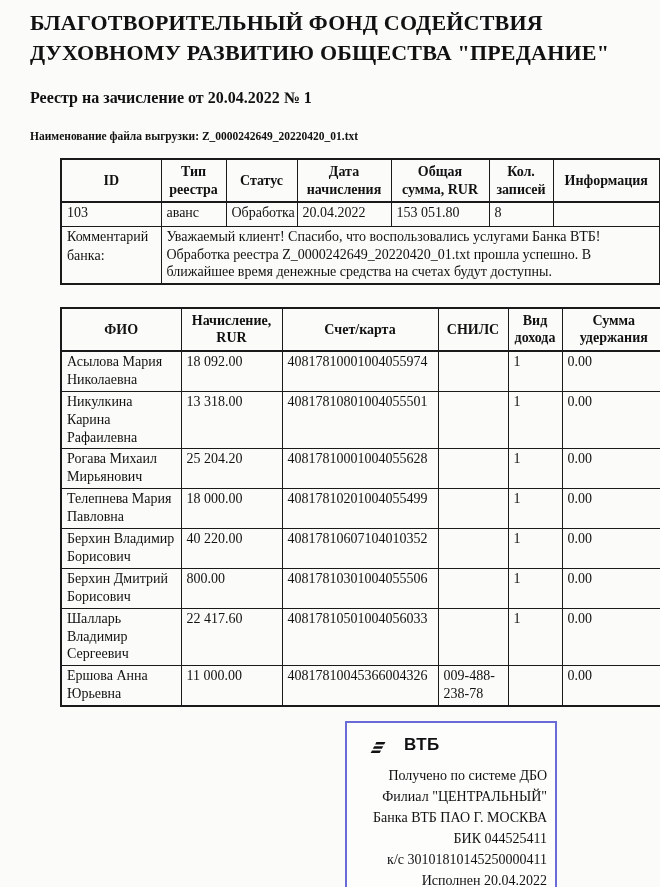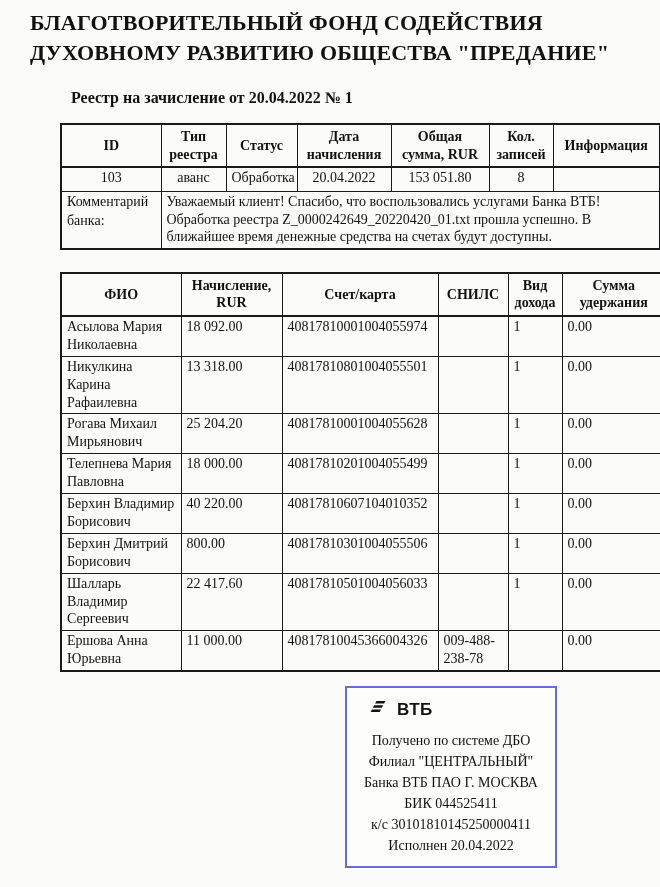--- a/index.html
+++ b/index.html
@@ -21,21 +21,20 @@
   .doc-title {
     font-size: 22px;
     font-weight: bold;
     line-height: 1.35;
     letter-spacing: 0.2px;
   }
   .doc-subtitle {
     margin-top: 22px;
     font-size: 16px;
     font-weight: bold;
-    margin-left: 41px;
   }
   .file-line {
     margin-top: 23px;
     font-size: 11.5px;
     font-weight: bold;
   }
   table {
     border-collapse: collapse;
     table-layout: fixed;
     font-size: 14px;
@@ -57,67 +56,68 @@
   }
   td {
     text-align: left;
     vertical-align: top;
     padding: 1px 5px 2px 5px;
   }
   .registry-table {
     margin-top: 16px;
     width: 599px;
   }
-  .registry-table .data-row td { height: 20px; text-align: center; }
+  .registry-table .data-row td { height: 20px; }
   .registry-table .comment-label { line-height: 1.3; }
   .people-table {
     margin-top: 22px;
     width: 605px;
     border-radius: 9px;
   }
   .people-table td { line-height: 1.28; }
   .stamp {
     box-sizing: border-box;
     margin: 14px 0 0 315px;
     width: 212px;
     min-height: 164px;
     border: 2px solid #6b6bd8;
     background: #fdfdfc;
     padding: 10px 8px 10px 8px;
   }
   .stamp-logo-row {
     display: flex;
-    align-items: flex-start;
-    gap: 11px;
+    align-items: flex-end;
+    gap: 18px;
     margin: 2px 0 10px 14px;
   }
   .stamp-logo-text {
     font-family: "Liberation Sans", "DejaVu Sans", sans-serif;
     font-weight: bold;
     font-size: 17px;
     letter-spacing: 0.5px;
   }
   .stamp-line {
-    text-align: center;
+    text-align: right;
     font-size: 14px;
     line-height: 1.5;
   }
 </style>
 </head>
 <body>
 
 <div class="page">
 
   <div class="doc-title">
     <div>БЛАГОТВОРИТЕЛЬНЫЙ ФОНД СОДЕЙСТВИЯ</div>
     <div>ДУХОВНОМУ РАЗВИТИЮ ОБЩЕСТВА "ПРЕДАНИЕ"</div>
   </div>
 
   <div class="doc-subtitle">Реестр на зачисление от 20.04.2022 № 1</div>
 
+  <div class="file-line">Наименование файла выгрузки: Z_0000242649_20220420_01.txt</div>
 
   <table class="registry-table">
     <colgroup>
       <col style="width:100px">
         <col style="width:65px">
         <col style="width:71px">
       <col style="width:94px">
         <col style="width:98px">
         <col style="width:64px">
         <col style="width:107px">

